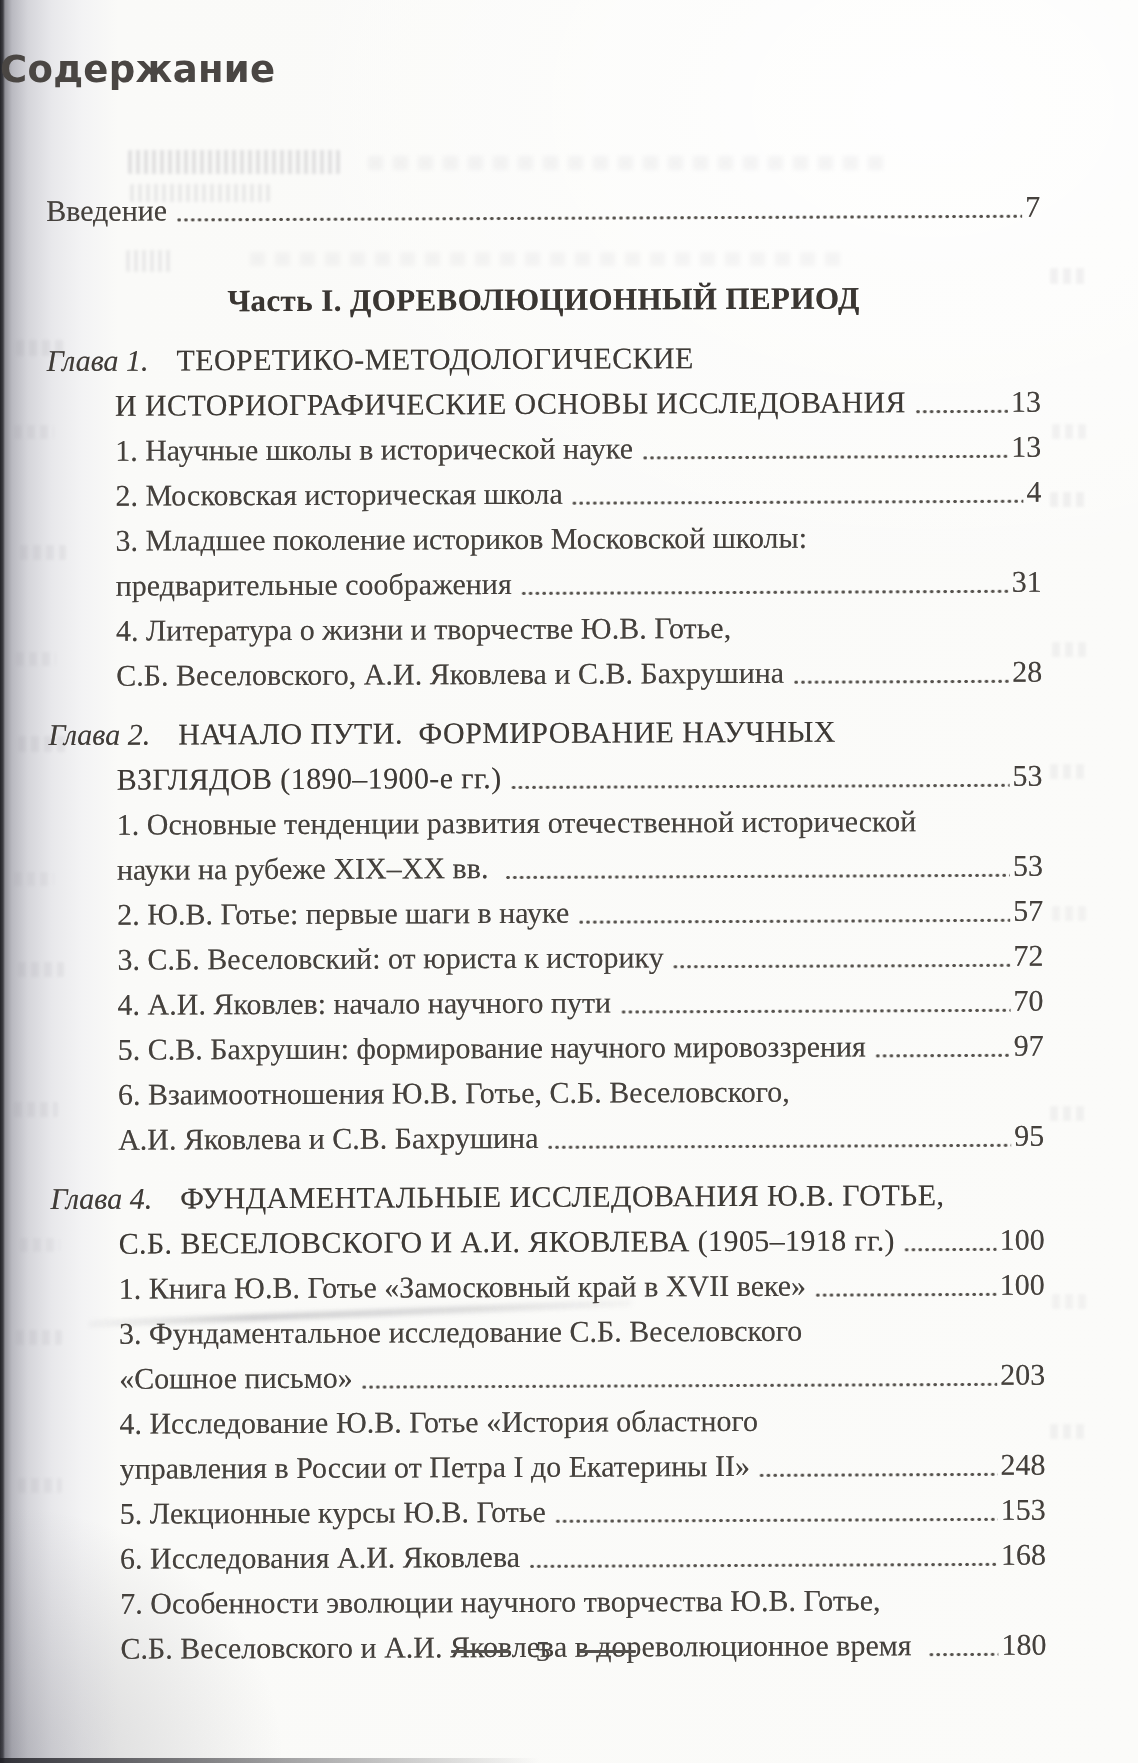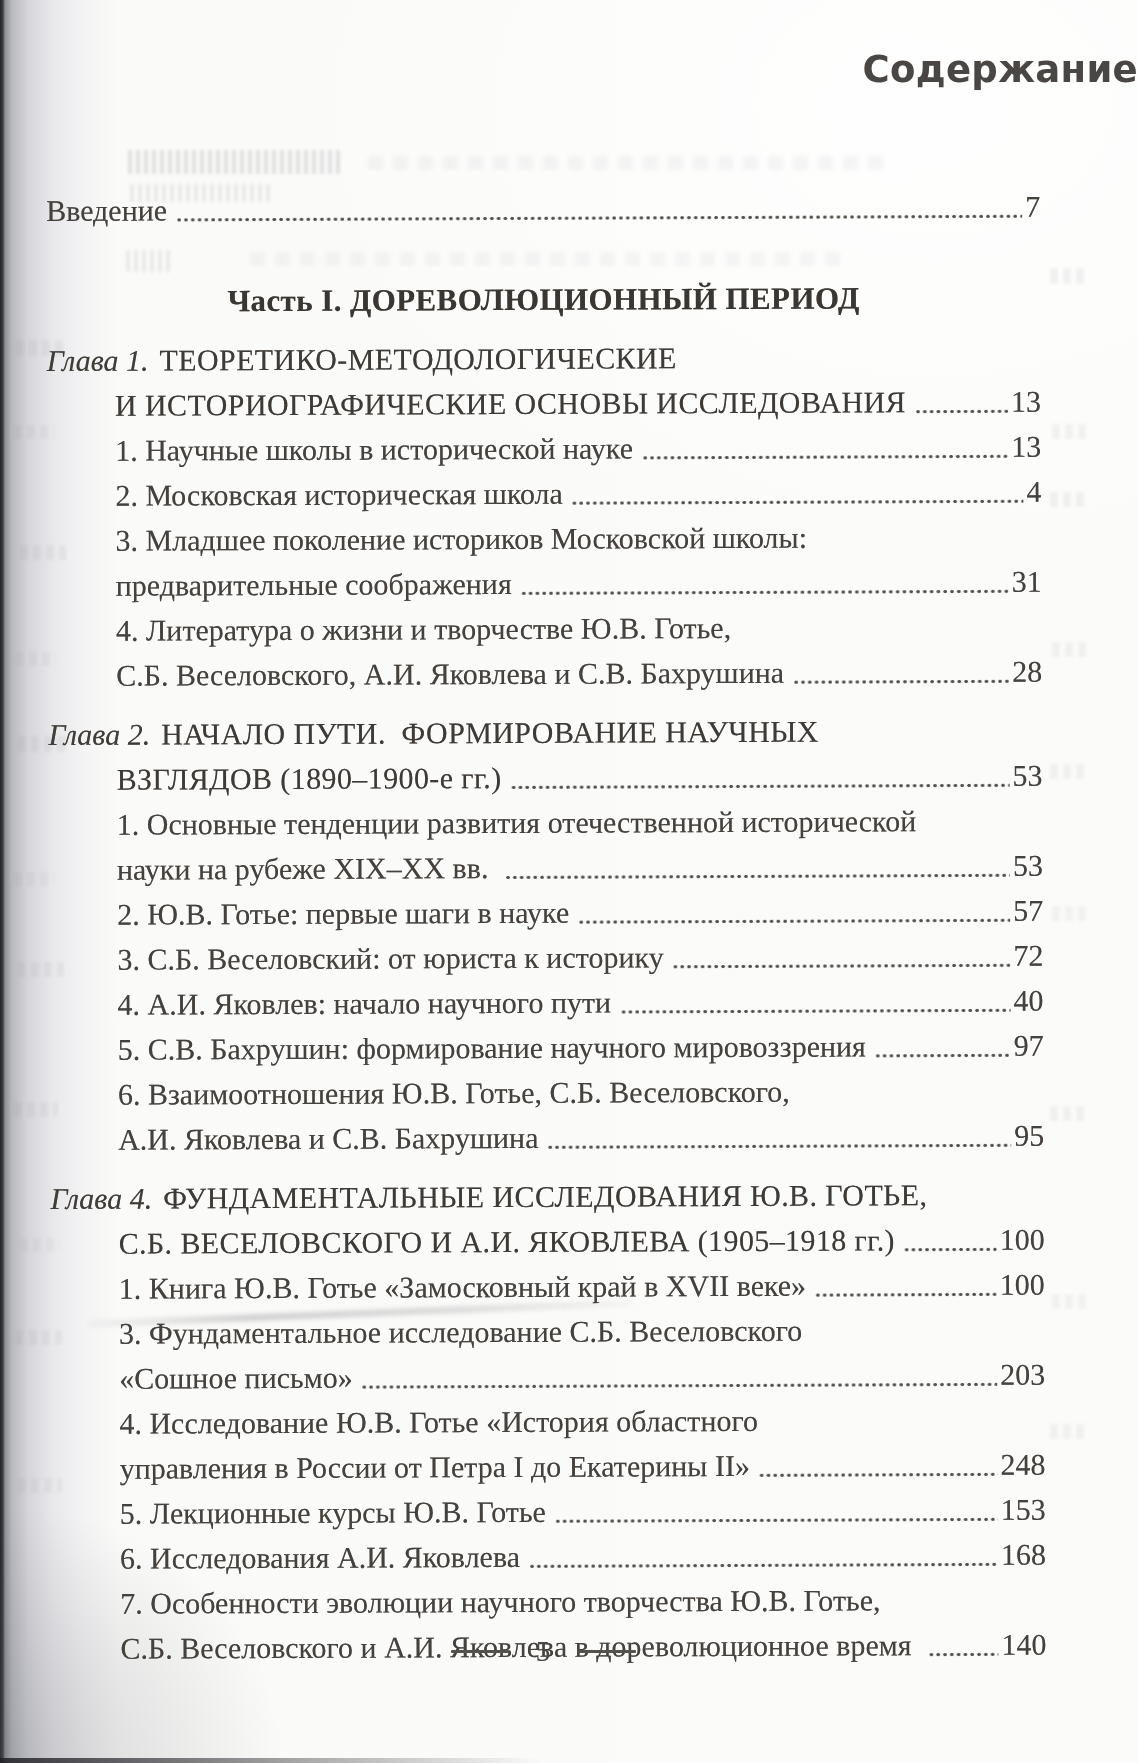--- a/index.html
+++ b/index.html
@@ -23,21 +23,21 @@
   .ghost{position:absolute;border-radius:2px;pointer-events:none;filter:blur(2px);
     background-image:repeating-linear-gradient(90deg,#8e8b94 0 15px,transparent 15px 25px);}
   .ghost.dense{background-image:repeating-linear-gradient(90deg,#7a7882 0 4px,transparent 4px 8px);filter:blur(1.6px);}
   .ghost.digits{background-image:repeating-linear-gradient(90deg,#8e8b94 0 8px,transparent 8px 13px);filter:blur(1.6px);}
   .smudge{position:absolute;left:88px;top:1310px;width:545px;height:7px;border-radius:4px;
     background:linear-gradient(90deg, rgba(116,116,124,.05), rgba(116,116,124,.30) 30%, rgba(116,116,124,.22) 70%, rgba(116,116,124,.04));
     transform:rotate(-2.2deg);filter:blur(2.2px);pointer-events:none;}
 
   .doc-title{
     margin:46px 0 0 0;
-    text-align:right;
+    text-align:left;
     font-family:"DejaVu Sans","Liberation Sans",sans-serif;
     font-size:37px;line-height:48px;font-weight:bold;
     color:#4a4643;letter-spacing:.3px;
   }
   .toc{
     position:absolute;left:46px;top:188px;width:994px;
     font-size:30px;
     transform:rotate(-.25deg);transform-origin:top left;
     text-shadow:0 0 .4px rgba(70,66,60,.55);
   }
@@ -50,21 +50,21 @@
     background-size:6.8px 9px;background-repeat:repeat-x;background-position:left bottom;
   }
   .pg{flex:0 0 auto;color:#45413d;}
   .part-heading{
     margin:46px 0 14px 0;
     text-align:center;
     font-size:31px;line-height:45px;font-weight:bold;
     color:#3a3632;letter-spacing:.4px;
   }
   .chapter{margin-top:14px;}
-  .glabel{font-style:italic;margin-right:11px;color:#403c38;font-family:Liberation Serif, serif;}
+  .glabel{font-style:italic;margin-right:28px;color:#403c38;font-family:Liberation Serif, serif;}
   .ctitle{letter-spacing:.4px;color:#3e3a36;}
   .ind,.item{padding-left:68px;}
   .footer{
     position:absolute;left:46px;top:1634px;width:994px;
     display:flex;justify-content:center;align-items:center;gap:27px;
     font-size:30px;color:#4a4744;
   }
   .dash{width:58px;height:3px;background:#55524e;border-radius:1px;}
 </style>
 </head>
@@ -174,21 +174,21 @@
         <span class="pg">57</span>
       </div>
       <div class="row item">
         <span class="txt">3. С.Б. Веселовский: от юриста к историку</span>
         <span class="leader"></span>
         <span class="pg">72</span>
       </div>
       <div class="row item">
         <span class="txt">4. А.И. Яковлев: начало научного пути</span>
         <span class="leader"></span>
-        <span class="pg">40</span>
+        <span class="pg">70</span>
       </div>
       <div class="row item">
         <span class="txt">5. С.В. Бахрушин: формирование научного мировоззрения</span>
         <span class="leader"></span>
         <span class="pg">97</span>
       </div>
       <div class="row item">
         <span class="txt">6. Взаимоотношения Ю.В. Готье, С.Б. Веселовского,</span>
       </div>
       <div class="row item">
@@ -237,21 +237,21 @@
         <span class="txt">6. Исследования А.И. Яковлева</span>
         <span class="leader"></span>
         <span class="pg">168</span>
       </div>
       <div class="row item">
         <span class="txt">7. Особенности эволюции научного творчества Ю.В. Готье,</span>
       </div>
       <div class="row item">
         <span class="txt">С.Б. Веселовского и А.И. Яковлева в дореволюционное время </span>
         <span class="leader"></span>
-        <span class="pg">140</span>
+        <span class="pg">180</span>
       </div>
     </section>
   </div>
 
   <div class="footer">
     <span class="dash"></span>
     <span class="pg-num">5</span>
     <span class="dash"></span>
   </div>
 

